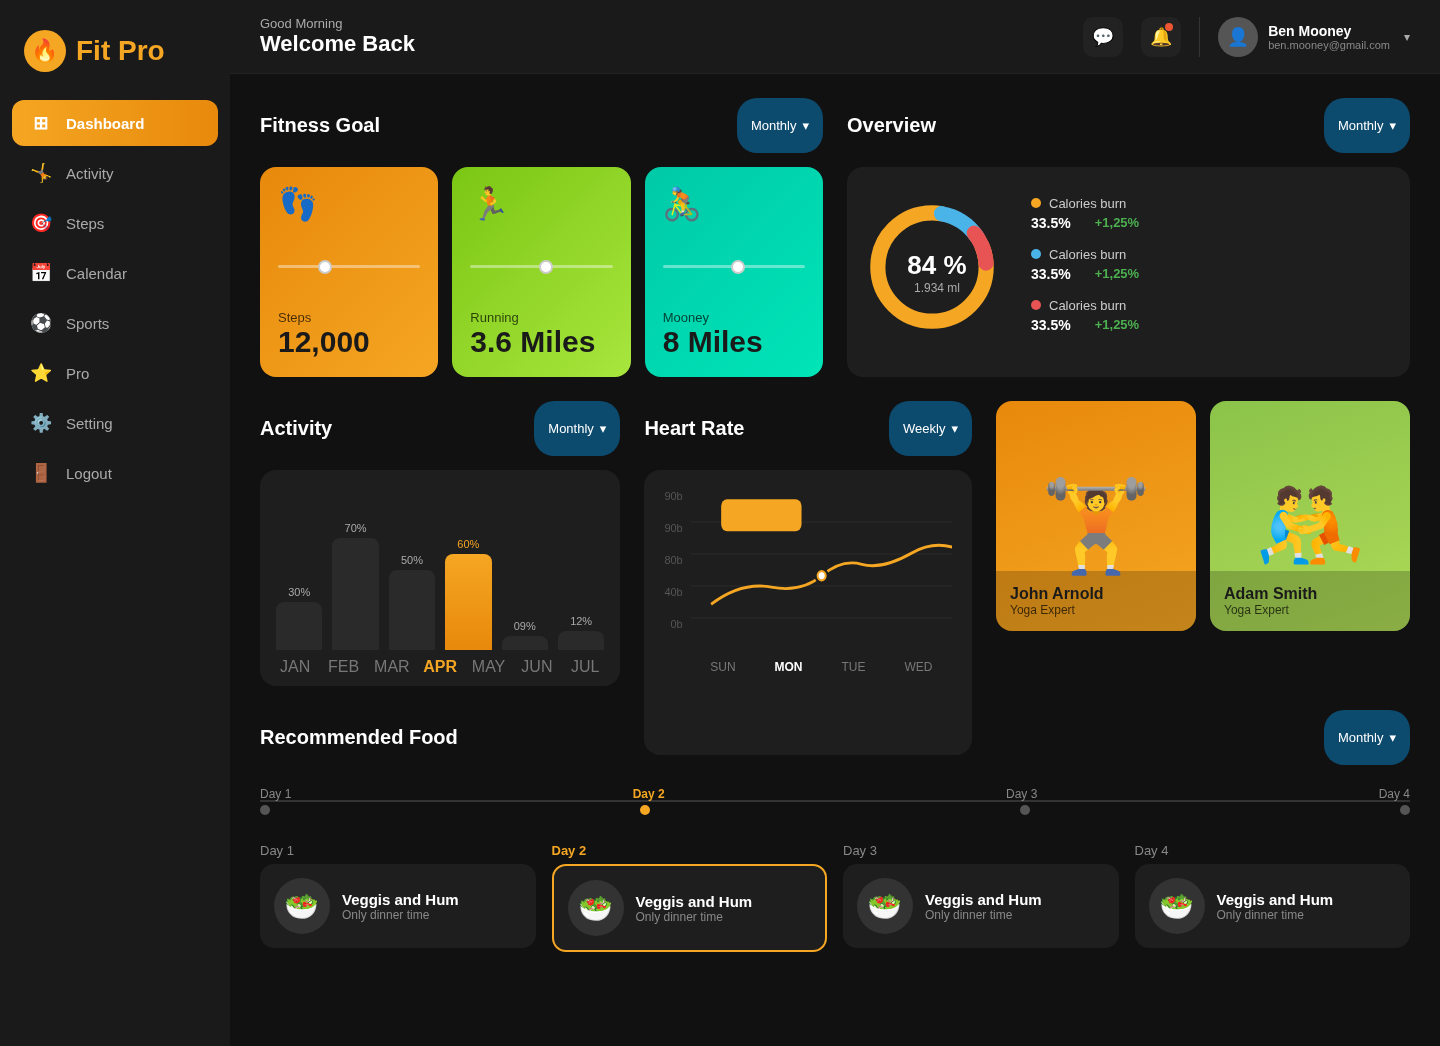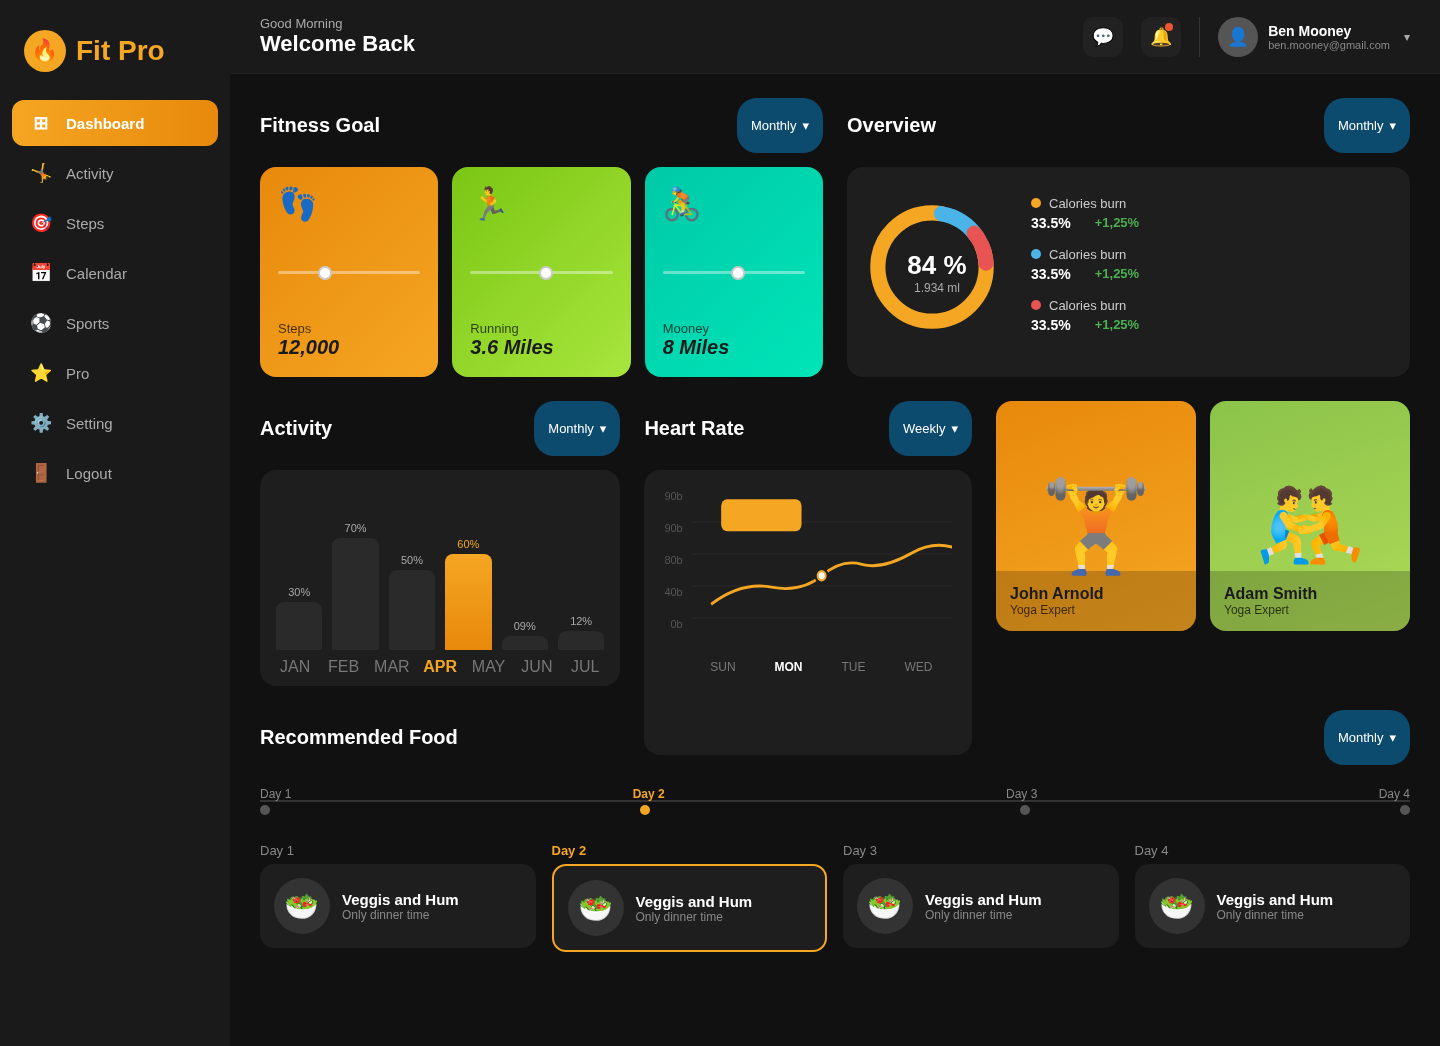--- a/index.html
+++ b/index.html
@@ -157,21 +157,21 @@
     }
     .slider-dot {
       width: 14px; height: 14px;
       background: #fff;
       border-radius: 50%;
       position: absolute;
       top: -5px;
       border: 2px solid rgba(0,0,0,0.2);
     }
     .card-label { font-size: 13px; color: rgba(0,0,0,0.7); font-weight: 500; }
-    .card-value { font-size: 20px; font-weight: 800; color: #1a1a1a; font-style: italic; }
+    .card-value { font-size: 30px; font-weight: 800; color: #1a1a1a; }
     .overview-card {
       background: #1e1e1e;
       border-radius: 16px;
       padding: 20px;
       display: flex;
       align-items: center;
       gap: 24px;
       min-height: 210px;
     }
     .donut-wrapper { position: relative; width: 140px; height: 140px; flex-shrink: 0; }

